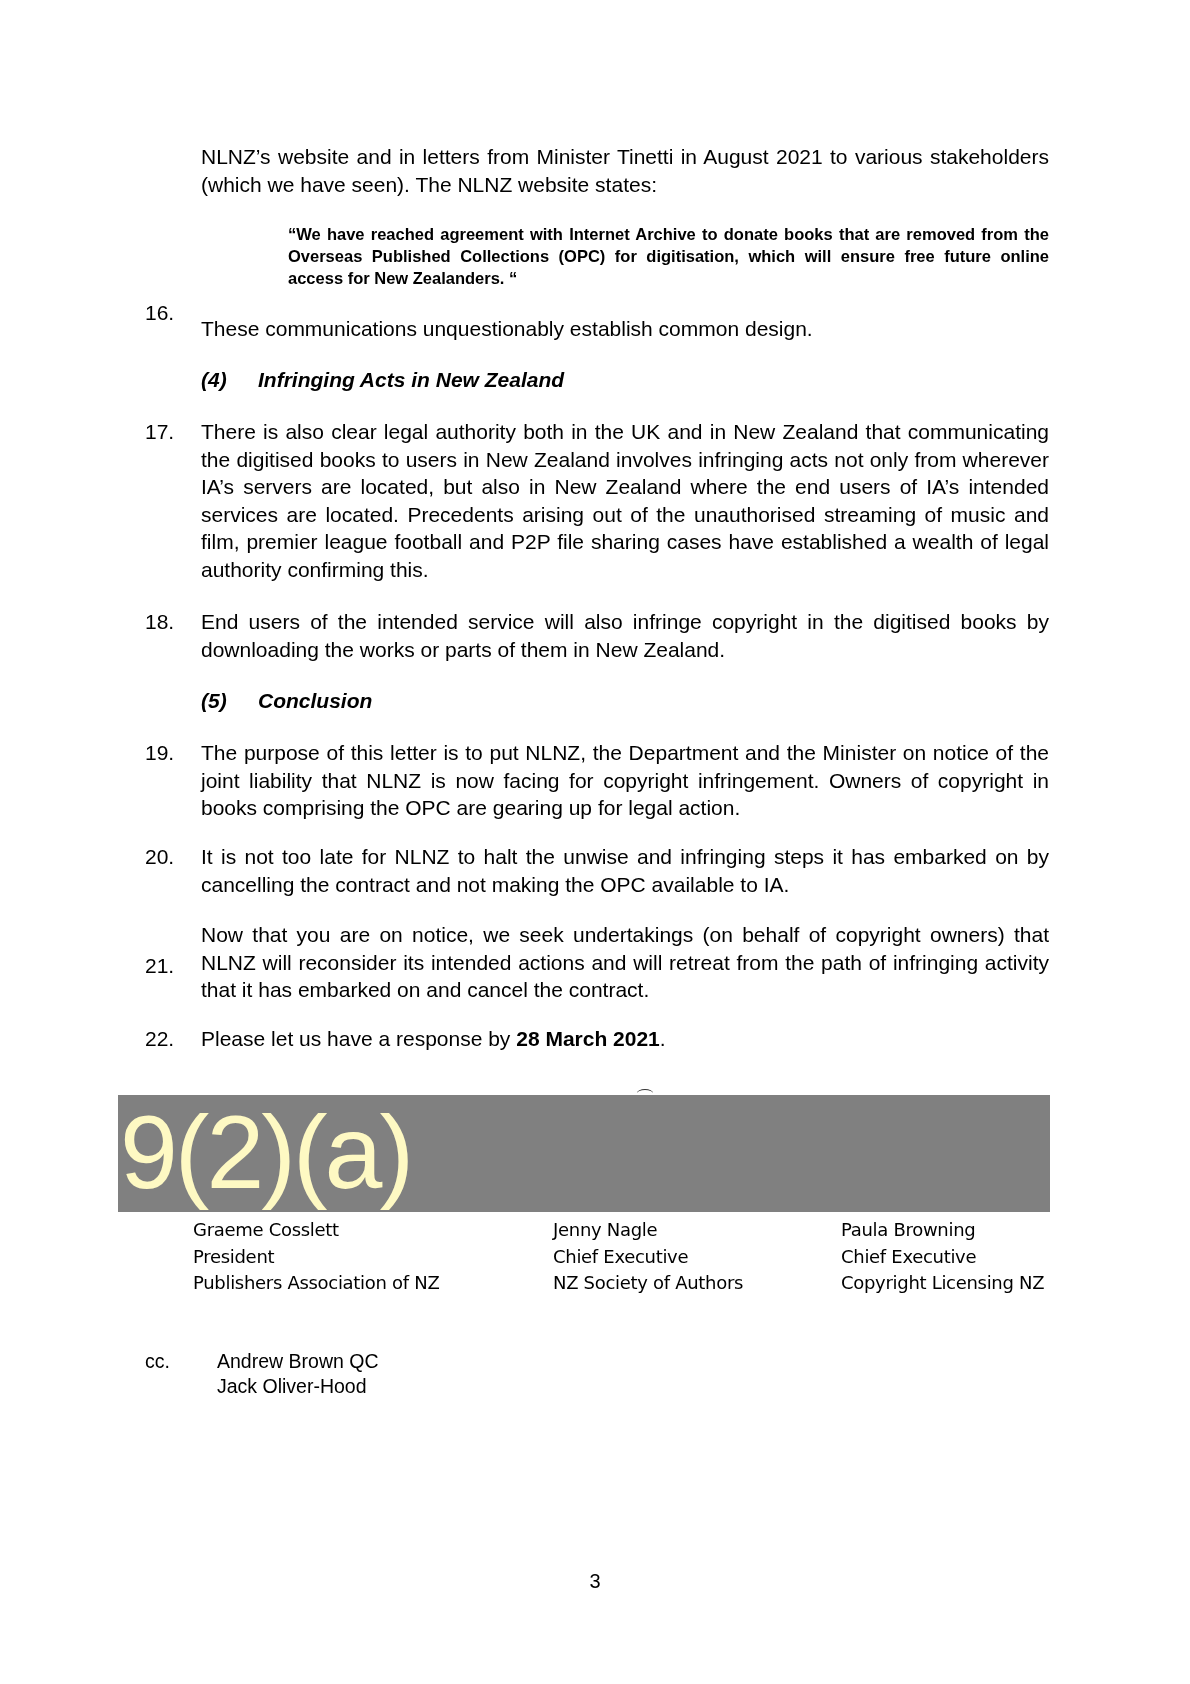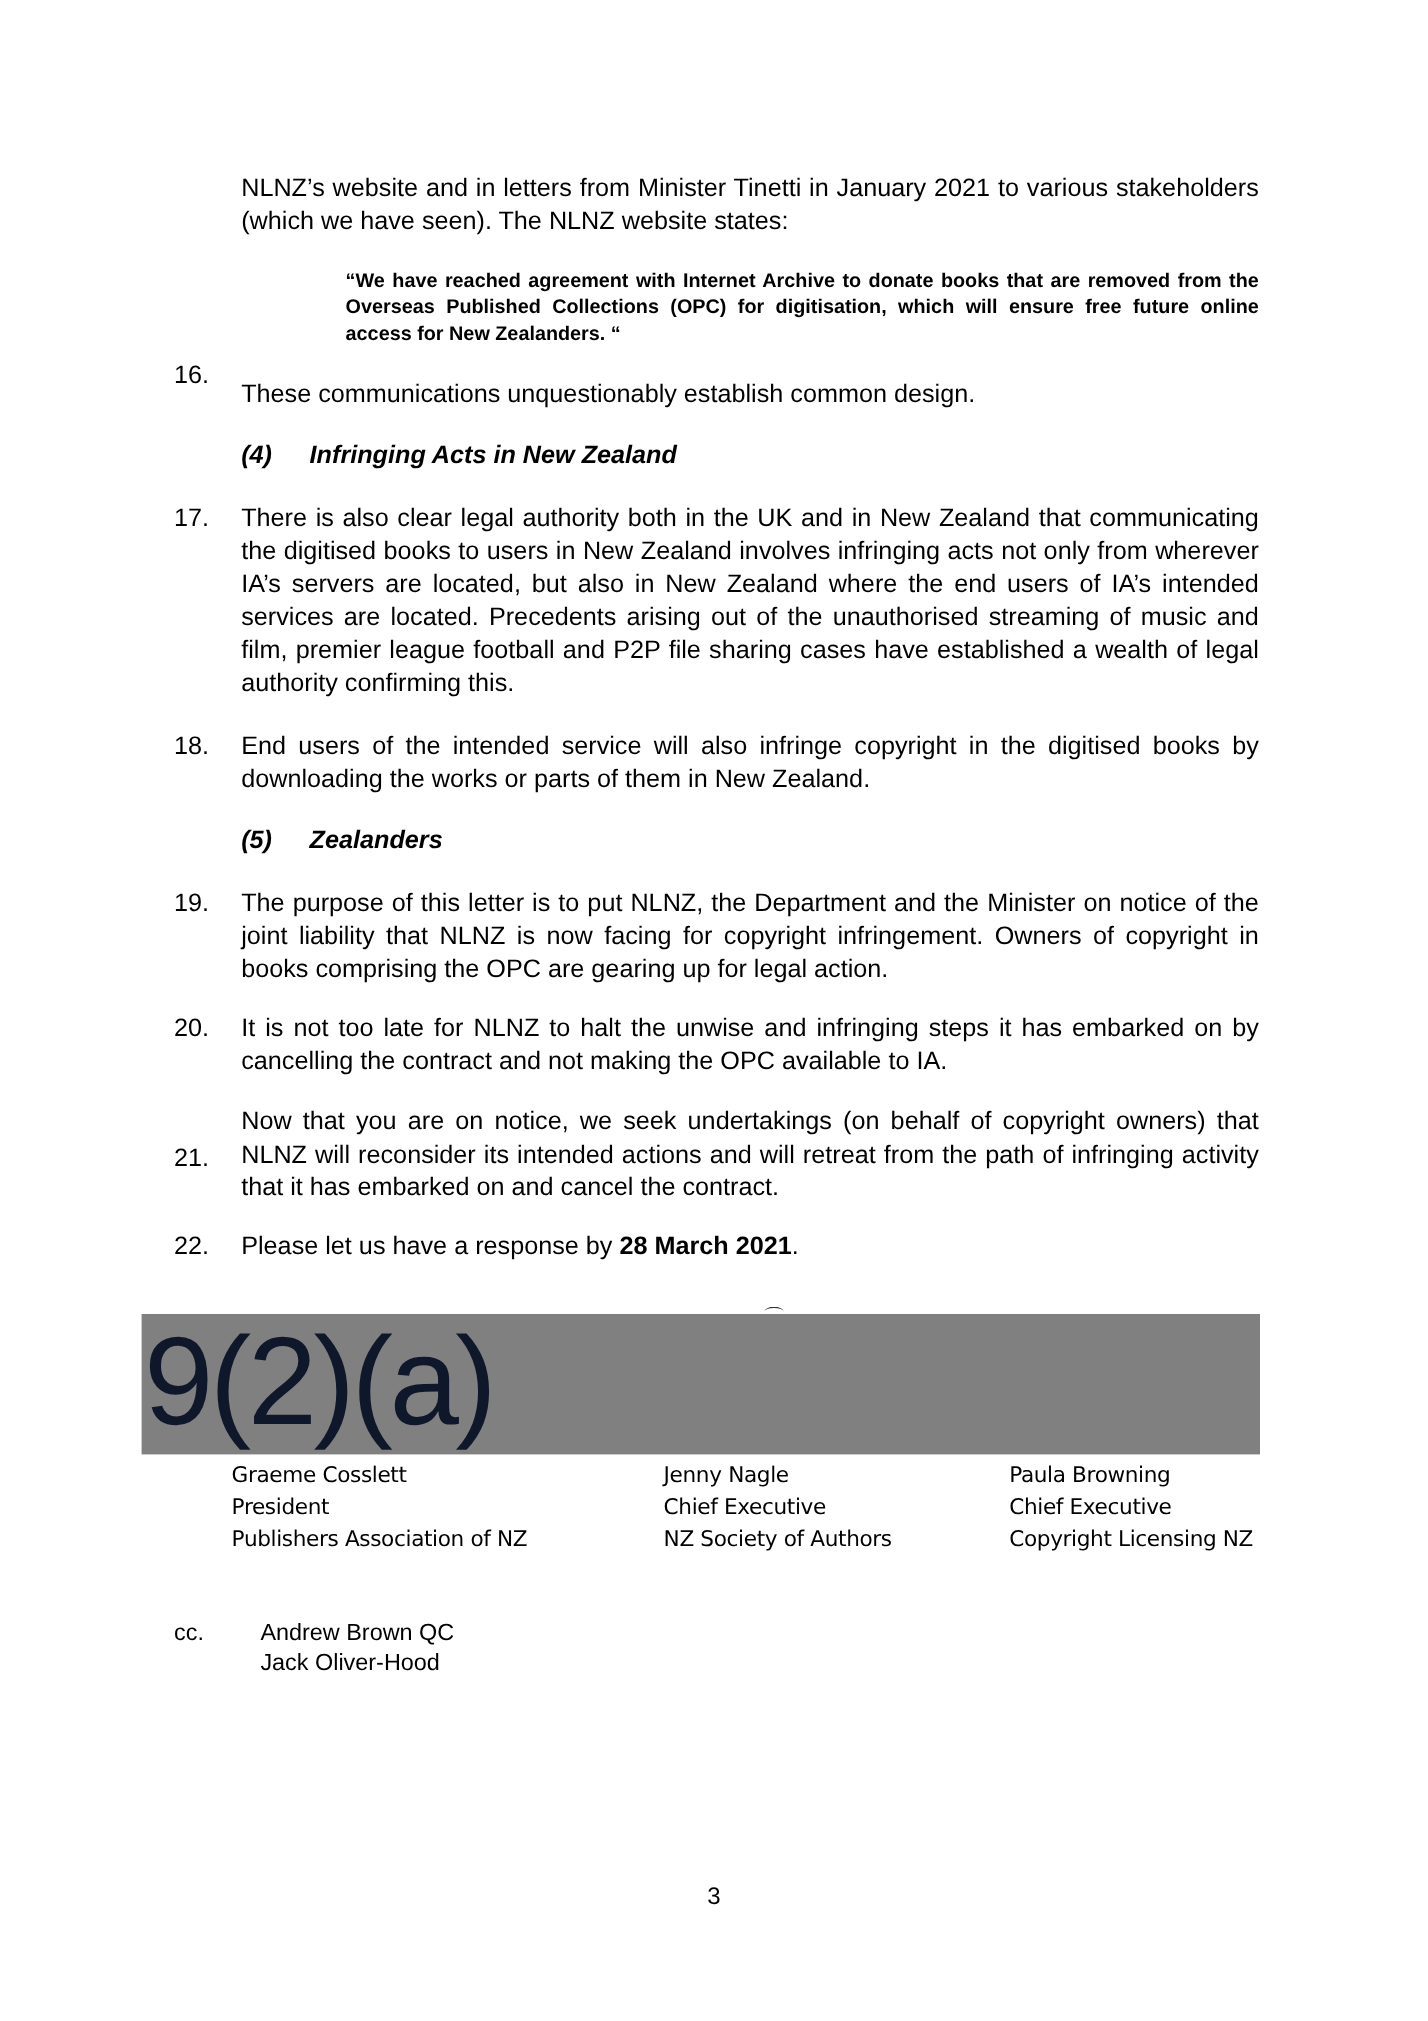--- a/index.html
+++ b/index.html
@@ -22,39 +22,39 @@
       position: absolute; left: 201px; font-size: 21px; font-weight: bold; font-style: italic;
       line-height: 27.5px;
     }
     .heading .hnum { display: inline-block; width: 57px; }
     .redaction {
       position: absolute; left: 118px; top: 1095px; width: 932px; height: 117px;
       background: #808080; overflow: hidden;
     }
     .redaction-label {
       position: absolute; left: 2px; top: -8px; font-size: 104px; line-height: 130px;
-      color: #0f172a; letter-spacing: -3px;
+      color: #fef9c3; letter-spacing: -3px;
     }
     .sig-mark {
       position: absolute; left: 637px; top: 1089px; width: 16px; height: 7px;
       border-top: 1.5px solid #333; border-radius: 60% 60% 0 0;
     }
     .sig-col {
       position: absolute; top: 1217px; font-family: "DejaVu Sans", sans-serif;
       font-size: 18px; line-height: 26.5px; letter-spacing: -0.3px; margin-left: 48px;
     }
     .cc-label { position: absolute; left: 145px; top: 1349px; font-size: 19.5px; line-height: 25px; }
     .cc-names { position: absolute; left: 217px; top: 1349px; font-size: 19.5px; line-height: 25px; }
     .page-num { position: absolute; left: 0; width: 1190px; top: 1570px; text-align: center; font-size: 20px; }
     b { font-weight: bold; }
   </style>
 </head>
 <body>
 
-<div class="abs body-text" style="left:201px; top:143px; width:848px;">NLNZ’s website and in letters from Minister Tinetti in January 2021 to various stakeholders (which we have seen).  The NLNZ website states:</div>
+<div class="abs body-text" style="left:201px; top:143px; width:848px;">NLNZ’s website and in letters from Minister Tinetti in August 2021 to various stakeholders (which we have seen).  The NLNZ website states:</div>
 
 <div class="quote" style="top:223px;">“We have reached agreement with Internet Archive to donate books that are removed from the Overseas Published Collections (OPC) for digitisation, which will ensure free future online access for New Zealanders. “</div>
 
 <div>
   <div class="para-num" style="top:299px;">16.</div>
   <div class="para-text body-text" style="top:315px;">These communications unquestionably establish common design.</div>
 </div>
 
 <div class="heading" style="top:366px;">
   <span class="hnum">(4)</span><span>Infringing Acts in New Zealand</span>
@@ -64,21 +64,21 @@
   <div class="para-num" style="top:418px;">17.</div>
   <div class="para-text body-text" style="top:418px;">There is also clear legal authority both in the UK and in New Zealand that communicating the digitised books to users in New Zealand involves infringing acts not only from wherever IA’s servers are located, but also in New Zealand where the end users of IA’s intended services are located.  Precedents arising out of the unauthorised streaming of music and film, premier league football and P2P file sharing cases have established a wealth of legal authority confirming this.</div>
 </div>
 
 <div>
   <div class="para-num" style="top:608px;">18.</div>
   <div class="para-text body-text" style="top:608px;">End users of the intended service will also infringe copyright in the digitised books by downloading the works or parts of them in New Zealand.</div>
 </div>
 
 <div class="heading" style="top:687px;">
-  <span class="hnum">(5)</span><span>Zealanders</span>
+  <span class="hnum">(5)</span><span>Conclusion</span>
 </div>
 
 <div>
   <div class="para-num" style="top:739px;">19.</div>
   <div class="para-text body-text" style="top:739px;">The purpose of this letter is to put NLNZ, the Department and the Minister on notice of the joint liability that NLNZ is now facing for copyright infringement.  Owners of copyright in books comprising the OPC are gearing up for legal action.</div>
 </div>
 
 <div>
   <div class="para-num" style="top:843px;">20.</div>
   <div class="para-text body-text" style="top:843px;">It is not too late for NLNZ to halt the unwise and infringing steps it has embarked on by cancelling the contract and not making the OPC available to IA.</div>

